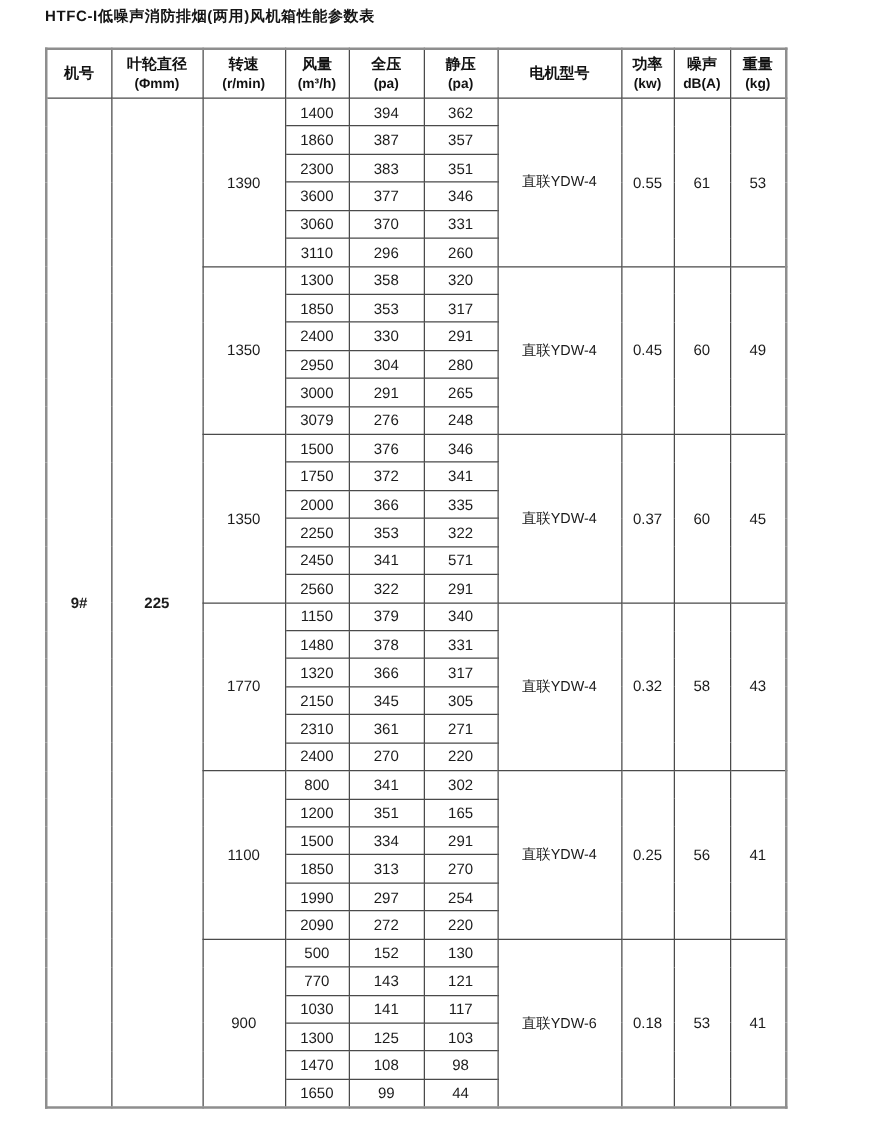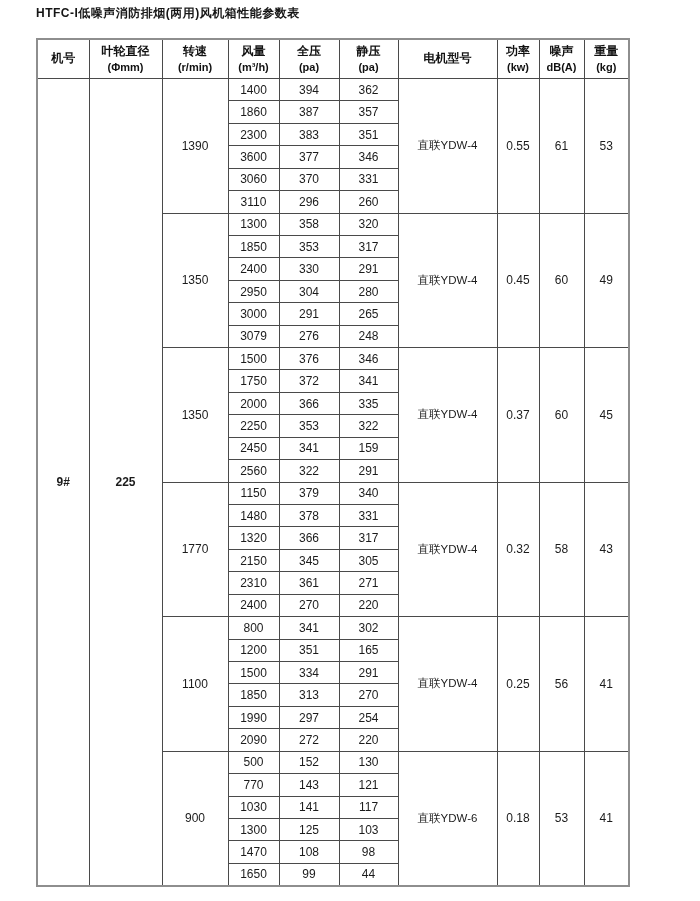--- a/index.html
+++ b/index.html
@@ -209,21 +209,21 @@
         <td>335</td>
       </tr>
       <tr>
         <td>2250</td>
         <td>353</td>
         <td>322</td>
       </tr>
       <tr>
         <td>2450</td>
         <td>341</td>
-        <td>159</td>
+        <td>571</td>
       </tr>
       <tr>
         <td>2560</td>
         <td>322</td>
         <td>291</td>
       </tr>
       <tr>
         <td rowspan="6">1770</td>
         <td>1150</td>
         <td>379</td>

